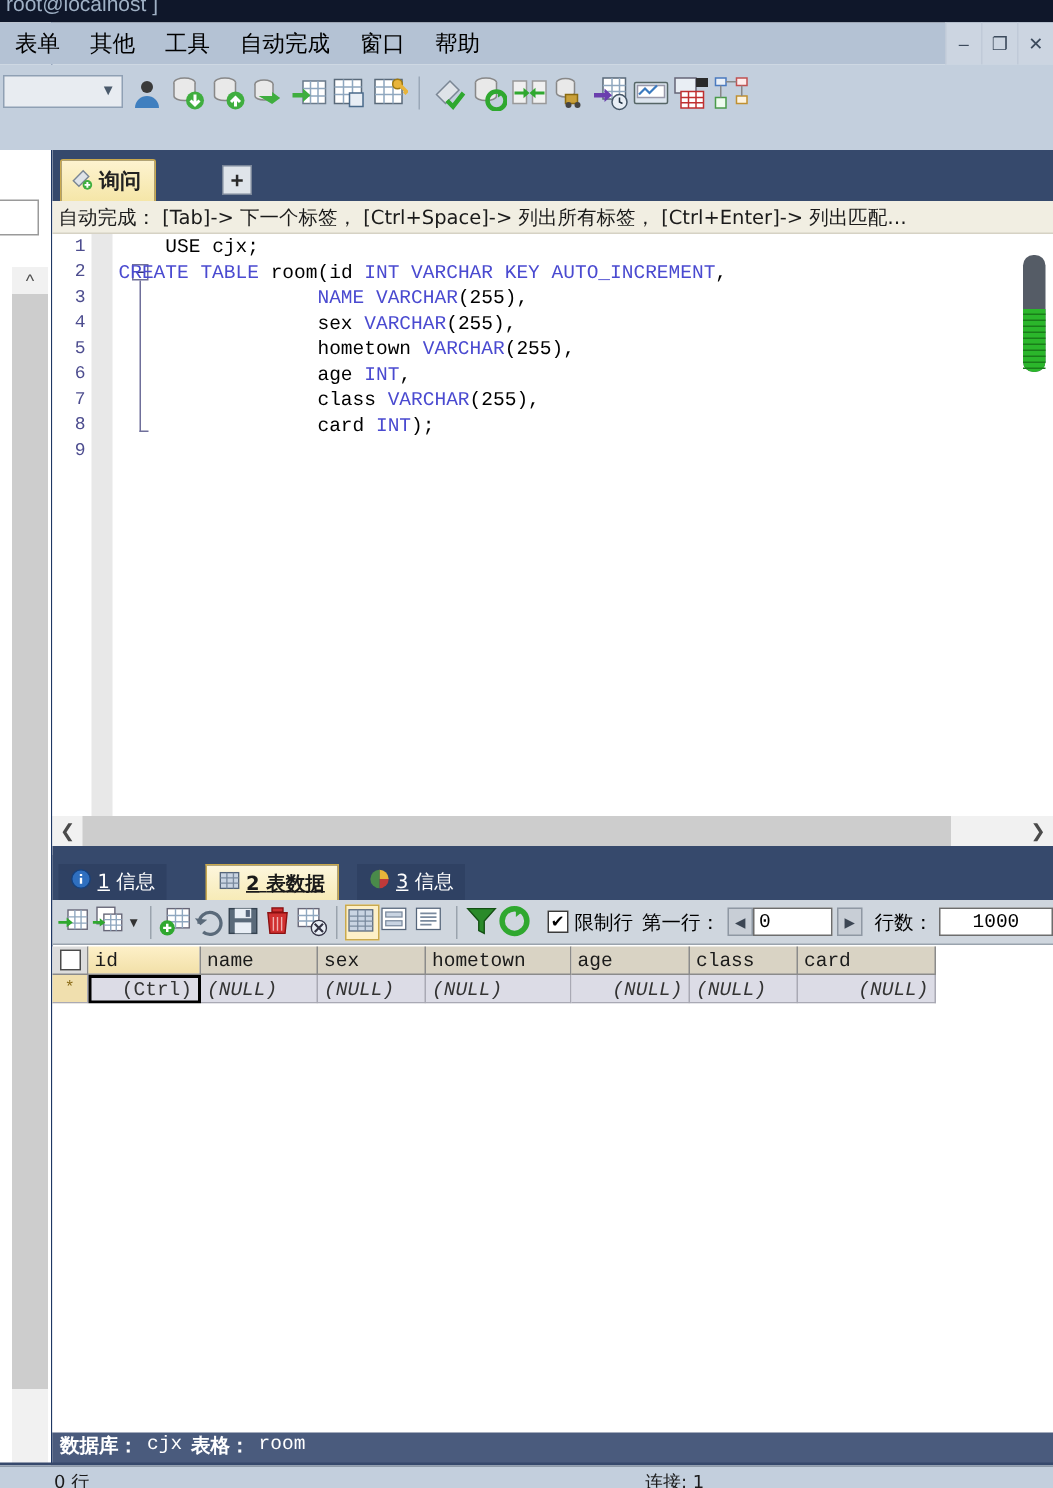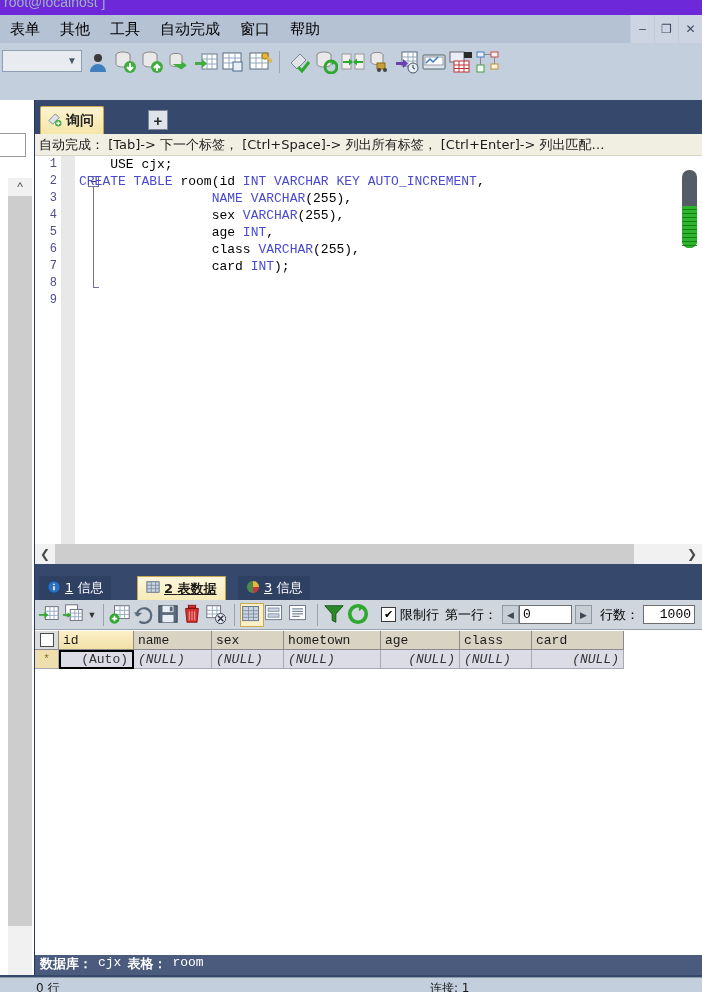--- a/index.html
+++ b/index.html
@@ -9,21 +9,21 @@
     font-family:"Liberation Sans", sans-serif;
     font-size:12px;
     color:#000;
     -webkit-font-smoothing:none;
   }
   .app{position:relative;width:702px;height:992px;}
 
   
   .titlebar{
     position:absolute;left:0;top:0;width:702px;height:15px;
-    background:#6d28d9;overflow:hidden;
+    background:#0f172a;overflow:hidden;
   }
   .titlebar .tt{
     position:absolute;left:4px;top:-6px;
     font-size:14px;color:#9fb0c4;white-space:nowrap;
   }
 
   
   .leftstrip{
     position:absolute;left:0;top:15px;width:35px;height:962px;
     background:#ffffff;border-right:1px solid #1f3864;
@@ -237,24 +237,24 @@
     width:17px;height:19px;background:#c8ced6;border:1px solid #8f98a3;
     display:flex;align-items:center;justify-content:center;
     font-size:9px;color:#3c4654;box-sizing:border-box;
   }
   .spin input.fld{
     width:53px;height:19px;border:1px solid #6d6d6d;background:#fff;
     font-size:13px;font-family:"Liberation Mono",monospace;
     padding:0 3px;box-sizing:border-box;color:#000;outline:none;
   }
   .numfld{
-    width:52px;height:19px;border:1px solid #6d6d6d;background:#fff;
+    width:76px;height:19px;border:1px solid #6d6d6d;background:#fff;
     font-size:13px;font-family:"Liberation Mono",monospace;
     padding:0 3px;box-sizing:border-box;color:#000;outline:none;margin-left:4px;
-    text-align:right;
+    text-align:center;
   }
 
   
   .grid{
     position:absolute;left:35px;top:631px;width:667px;height:324px;
     background:#ffffff;
   }
   .grow{display:flex;height:19px;}
   .ghead .gc{
     background:#d9d3c4;border-right:1px solid #8b8b8b;border-bottom:1px solid #8b8b8b;
@@ -484,20 +484,21 @@
     <div class="foldcol">
       <div class="foldbox"></div>
       <div class="foldline"></div>
       <div class="foldfoot"></div>
     </div>
     <div class="codelines" id="codelines">
         <div class="cl"><span class="pl">    </span><span class="pl">USE</span><span class="pl"> cjx;</span></div>
         <div class="cl"><span class="kw">CREATE TABLE </span><span class="pl">room</span><span class="pl">(</span><span class="pl">id </span><span class="kw">INT VARCHAR KEY AUTO_INCREMENT</span><span class="pl">,</span></div>
         <div class="cl"><span class="pl">                 </span><span class="kw">NAME </span><span class="kw">VARCHAR</span><span class="pl">(255),</span></div>
         <div class="cl"><span class="pl">                 </span><span class="pl">sex </span><span class="kw">VARCHAR</span><span class="pl">(255),</span></div>
+        <div class="cl"><span class="pl">                 </span><span class="pl">hometown </span><span class="kw">VARCHAR</span><span class="pl">(255),</span></div>
         <div class="cl"><span class="pl">                 </span><span class="pl">age </span><span class="kw">INT</span><span class="pl">,</span></div>
         <div class="cl"><span class="pl">                 </span><span class="pl">class </span><span class="kw">VARCHAR</span><span class="pl">(255),</span></div>
         <div class="cl"><span class="pl">                 </span><span class="pl">card </span><span class="kw">INT</span><span class="pl">);</span></div>
         <div class="cl"><span class="pl"></span></div>
       </div>
   </div>
 
   <div class="vscroll">
     <div class="vthumb"></div>
     <div class="vmark">
@@ -654,21 +655,21 @@
     <div class="gc sel" style="width: 75px;">id</div>
         <div class="gc" style="width: 78px;">name</div>
         <div class="gc" style="width: 72px;">sex</div>
         <div class="gc" style="width: 97px;">hometown</div>
         <div class="gc" style="width: 79px;">age</div>
         <div class="gc" style="width: 72px;">class</div>
         <div class="gc" style="width: 92px;">card</div>
       </div>
     <div class="grow gbody" id="gbody">
       <div class="gc rh">*</div>
-    <div class="gc edit" style="width: 75px;">(Auto)</div>
+    <div class="gc edit" style="width: 75px;">(Ctrl)</div>
         <div class="gc" style="width: 78px;">(NULL)</div>
         <div class="gc" style="width: 72px;">(NULL)</div>
         <div class="gc" style="width: 97px;">(NULL)</div>
         <div class="gc right" style="width: 79px;">(NULL)</div>
         <div class="gc" style="width: 72px;">(NULL)</div>
         <div class="gc right" style="width: 92px;">(NULL)</div>
       </div>
   </div>
 
   <div class="dbstatus">

